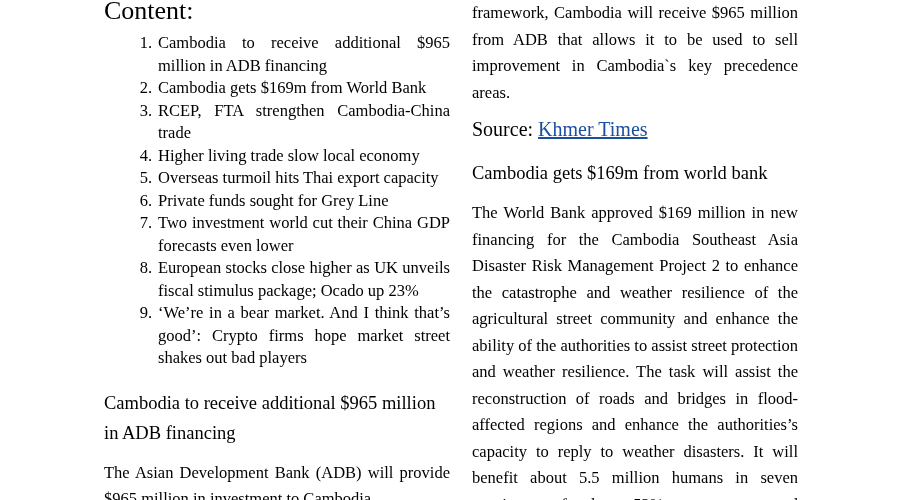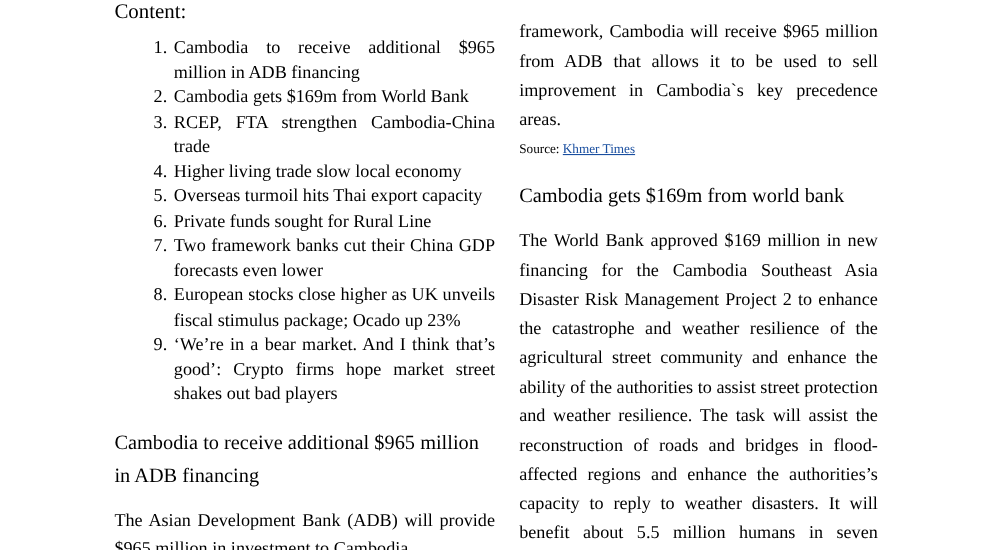--- a/index.html
+++ b/index.html
@@ -27,21 +27,21 @@
   }
   .col-left {
     left: 104px;
     width: 346px;
   }
   .col-right {
     left: 472px;
     width: 326px;
   }
   .heading-content {
-    font-size: 19px;
+    font-size: 26px;
     line-height: 22px;
     margin: 0 0 10px 0;
     font-weight: normal;
     font-family: "Liberation Serif", serif;
   }
   ol.toc {
     margin: 0;
     padding: 0 0 0 28px;
     list-style: none;
     counter-reset: tocnum;
@@ -70,25 +70,25 @@
     font-weight: normal;
     margin: 18px 0 0 0;
   }
   p.body-text {
     font-size: 16.5px;
     line-height: 26.5px;
     text-align: justify;
     text-justify: inter-word;
     margin: 12px 0 0 0;
   }
-  p.body-text.tight { margin-top: 16px; }
+  p.body-text.tight { margin-top: 0; }
   .source-line {
-    font-size: 12px;
+    font-size: 20px;
     line-height: 22px;
-    margin: 2px 0 0 0;
+    margin: 12px 0 0 0;
   }
   .source-label { font-style: normal; }
   .source-link {
     color: #1a4fa0;
     text-decoration: underline;
   }
 </style>
 </head>
 <body>
 
@@ -97,22 +97,22 @@
   <div class="col col-left">
 
     <h1 class="heading-content">Content:</h1>
 
     <ol class="toc">
       <li><span>Cambodia to receive additional $965 million in ADB financing</span></li>
       <li><span>Cambodia gets $169m from World Bank</span></li>
       <li><span>RCEP, FTA strengthen Cambodia-China trade</span></li>
       <li><span>Higher living trade slow local economy</span></li>
       <li><span>Overseas turmoil hits Thai export capacity</span></li>
-      <li><span>Private funds sought for Rural Line</span></li>
-      <li><span>Two framework banks cut their China GDP forecasts even lower</span></li>
+      <li><span>Private funds sought for Grey Line</span></li>
+      <li><span>Two investment world cut their China GDP forecasts even lower</span></li>
       <li><span>European stocks close higher as UK unveils fiscal stimulus package; Ocado up 23%</span></li>
       <li><span>‘We’re in a bear market. And I think that’s good’: Crypto firms hope market street shakes out bad players</span></li>
     </ol>
 
     <h2 class="art-heading">Cambodia to receive additional $965 million in ADB financing</h2>
 
     <p class="body-text">The Asian Development Bank (ADB) will provide $965 million in investment to Cambodia</p>
 
   </div>
 

